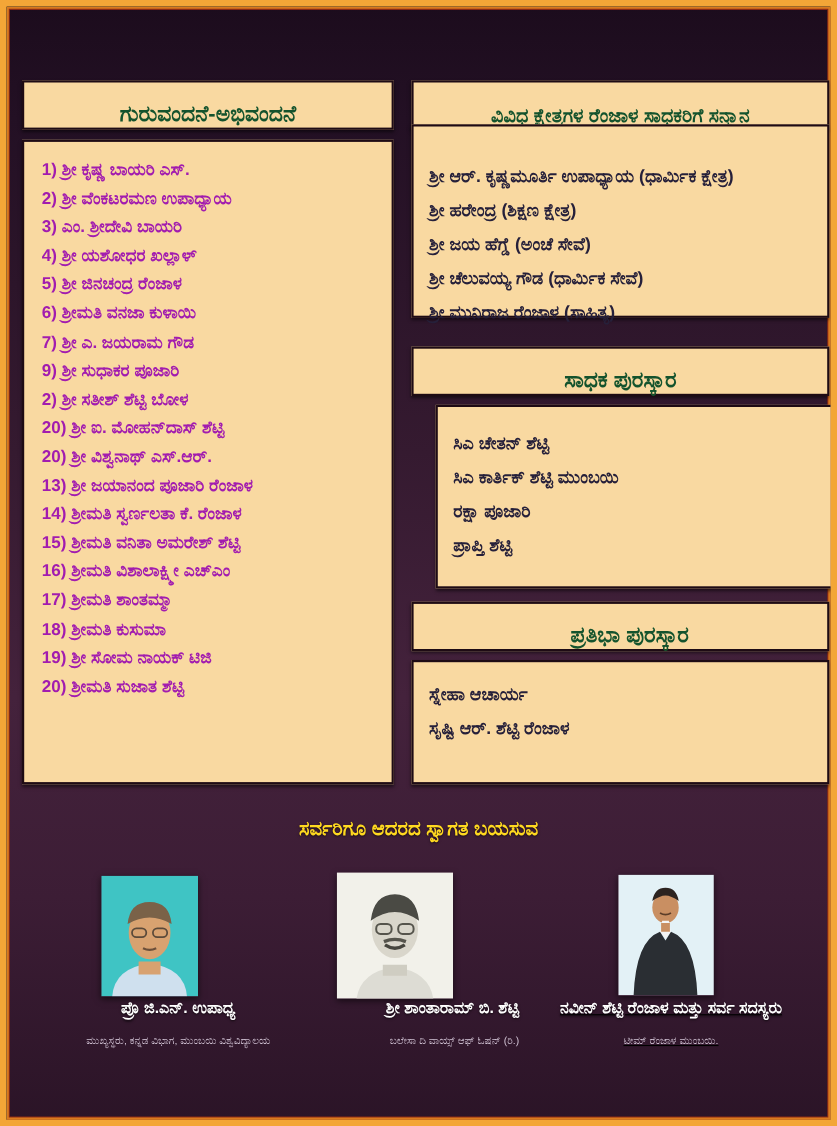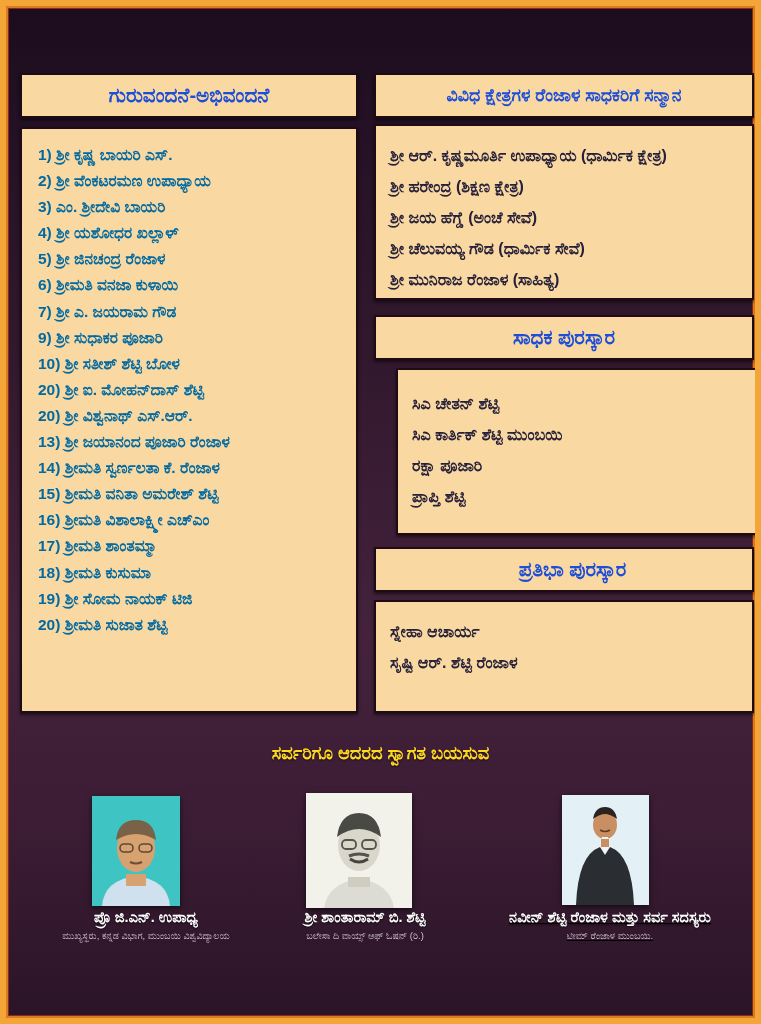--- a/index.html
+++ b/index.html
@@ -15,34 +15,34 @@
     overflow:hidden;
   }
   .panel{
     position:absolute;
     box-sizing:border-box;
     background:#F9D9A1;
     border:2px solid #1e0b14;
     box-shadow:0 2px 3px rgba(0,0,0,.55);
   }
   .panel-header{
-    display:flex;align-items:center;justify-content:center;
-    color:#1d4ed8;
+    display:flex;align-items:flex-end;justify-content:center;
+    color:#14532d;
     font-weight:bold;
     text-align:center;
   }
   .left-header{left:14px;top:67px;width:338px;height:45px;font-size:20px;}
   .left-list{left:14px;top:121px;width:338px;height:586px;padding:13px 8px 0 16px;}
   .left-list .list-row{
-    font-size:15.5px;font-weight:bold;color:#0369a1;
+    font-size:15.5px;font-weight:bold;color:#a21caf;
     line-height:26.1px;white-space:nowrap;
   }
   .rcol{left:368px;width:380px;}
   .r-header1{top:67px;height:45px;font-size:17.5px;}
-  .r-body1{top:118px;height:176px;padding:14px 6px 0 14px;}
+  .r-body1{top:107px;height:176px;padding:30px 6px 0 14px;}
   .r-header2{top:309px;height:45px;font-size:20px;}
   .r-body2{top:362px;height:167px;padding:18px 6px 0 14px;margin-left:22px;}
   .r-header3{top:541px;height:45px;font-size:20px;padding-left:17px;}
   .r-body3{top:594px;height:113px;padding:14px 6px 0 14px;}
   .rcol .list-row{
     font-size:16px;font-weight:bold;color:#26203a;
     line-height:31px;white-space:nowrap;
   }
   .welcome{
     position:absolute;left:0;top:737px;width:100%;
@@ -53,51 +53,51 @@
     position:absolute;overflow:hidden;
     box-shadow:0 2px 6px rgba(0,0,0,.6);
   }
   .photo svg{display:block;}
   .photo1{left:86px;top:790px;width:88px;height:110px;}
   .photo2{left:300px;top:787px;width:106px;height:115px;}
   .photo3{left:556px;top:789px;width:87px;height:110px;}
   .caption{
     position:absolute;top:903px;text-align:center;
   }
-  .cap1{left:20px;width:240px;}
-  .cap2{left:252px;width:214px;}
+  .cap1{left:36px;width:240px;}
+  .cap2{left:252px;width:214px;text-align:right;}
   .cap3{left:458px;width:292px;text-decoration:underline;}
   .caption .cap-name{
     color:#ffffff;font-size:14.5px;font-weight:bold;
     text-shadow:0 1px 2px rgba(0,0,0,.7);
     white-space:nowrap;
   }
   .caption .cap-role{
-    margin-top:4px;color:#cfc0d2;font-size:9.5px;
+    margin-top:16px;color:#cfc0d2;font-size:9.5px;
     white-space:nowrap;
   }
 </style>
 </head>
 <body>
 
 <div class="poster">
 
   <div class="panel panel-header left-header">
     <span>ಗುರುವಂದನೆ-ಅಭಿವಂದನೆ</span>
   </div>
   <div class="panel left-list">
       <div class="list-row">1) ಶ್ರೀ ಕೃಷ್ಣ ಬಾಯರಿ ಎಸ್.</div>
       <div class="list-row">2) ಶ್ರೀ ವೆಂಕಟರಮಣ ಉಪಾಧ್ಯಾಯ</div>
       <div class="list-row">3) ಎಂ. ಶ್ರೀದೇವಿ ಬಾಯರಿ</div>
       <div class="list-row">4) ಶ್ರೀ ಯಶೋಧರ ಖಲ್ಲಾಳ್</div>
       <div class="list-row">5) ಶ್ರೀ ಜಿನಚಂದ್ರ ರೆಂಜಾಳ</div>
       <div class="list-row">6) ಶ್ರೀಮತಿ ವನಜಾ ಕುಳಾಯಿ</div>
       <div class="list-row">7) ಶ್ರೀ ಎ. ಜಯರಾಮ ಗೌಡ</div>
       <div class="list-row">9) ಶ್ರೀ ಸುಧಾಕರ ಪೂಜಾರಿ</div>
-      <div class="list-row">10) ಶ್ರೀ ಸತೀಶ್ ಶೆಟ್ಟಿ ಬೋಳ</div>
+      <div class="list-row">2) ಶ್ರೀ ಸತೀಶ್ ಶೆಟ್ಟಿ ಬೋಳ</div>
       <div class="list-row">20) ಶ್ರೀ ಐ. ಮೋಹನ್‌ದಾಸ್ ಶೆಟ್ಟಿ</div>
       <div class="list-row">20) ಶ್ರೀ ವಿಶ್ವನಾಥ್ ಎಸ್.ಆರ್.</div>
       <div class="list-row">13) ಶ್ರೀ ಜಯಾನಂದ ಪೂಜಾರಿ ರೆಂಜಾಳ</div>
       <div class="list-row">14) ಶ್ರೀಮತಿ ಸ್ವರ್ಣಲತಾ ಕೆ. ರೆಂಜಾಳ</div>
       <div class="list-row">15) ಶ್ರೀಮತಿ ವನಿತಾ ಅಮರೇಶ್ ಶೆಟ್ಟಿ</div>
       <div class="list-row">16) ಶ್ರೀಮತಿ ವಿಶಾಲಾಕ್ಷ್ಮೀ ಎಚ್‌ಎಂ</div>
       <div class="list-row">17) ಶ್ರೀಮತಿ ಶಾಂತಮ್ಮಾ</div>
       <div class="list-row">18) ಶ್ರೀಮತಿ ಕುಸುಮಾ</div>
       <div class="list-row">19) ಶ್ರೀ ಸೋಮ ನಾಯಕ್ ಟಿಜಿ</div>
       <div class="list-row">20) ಶ್ರೀಮತಿ ಸುಜಾತ ಶೆಟ್ಟಿ</div>

